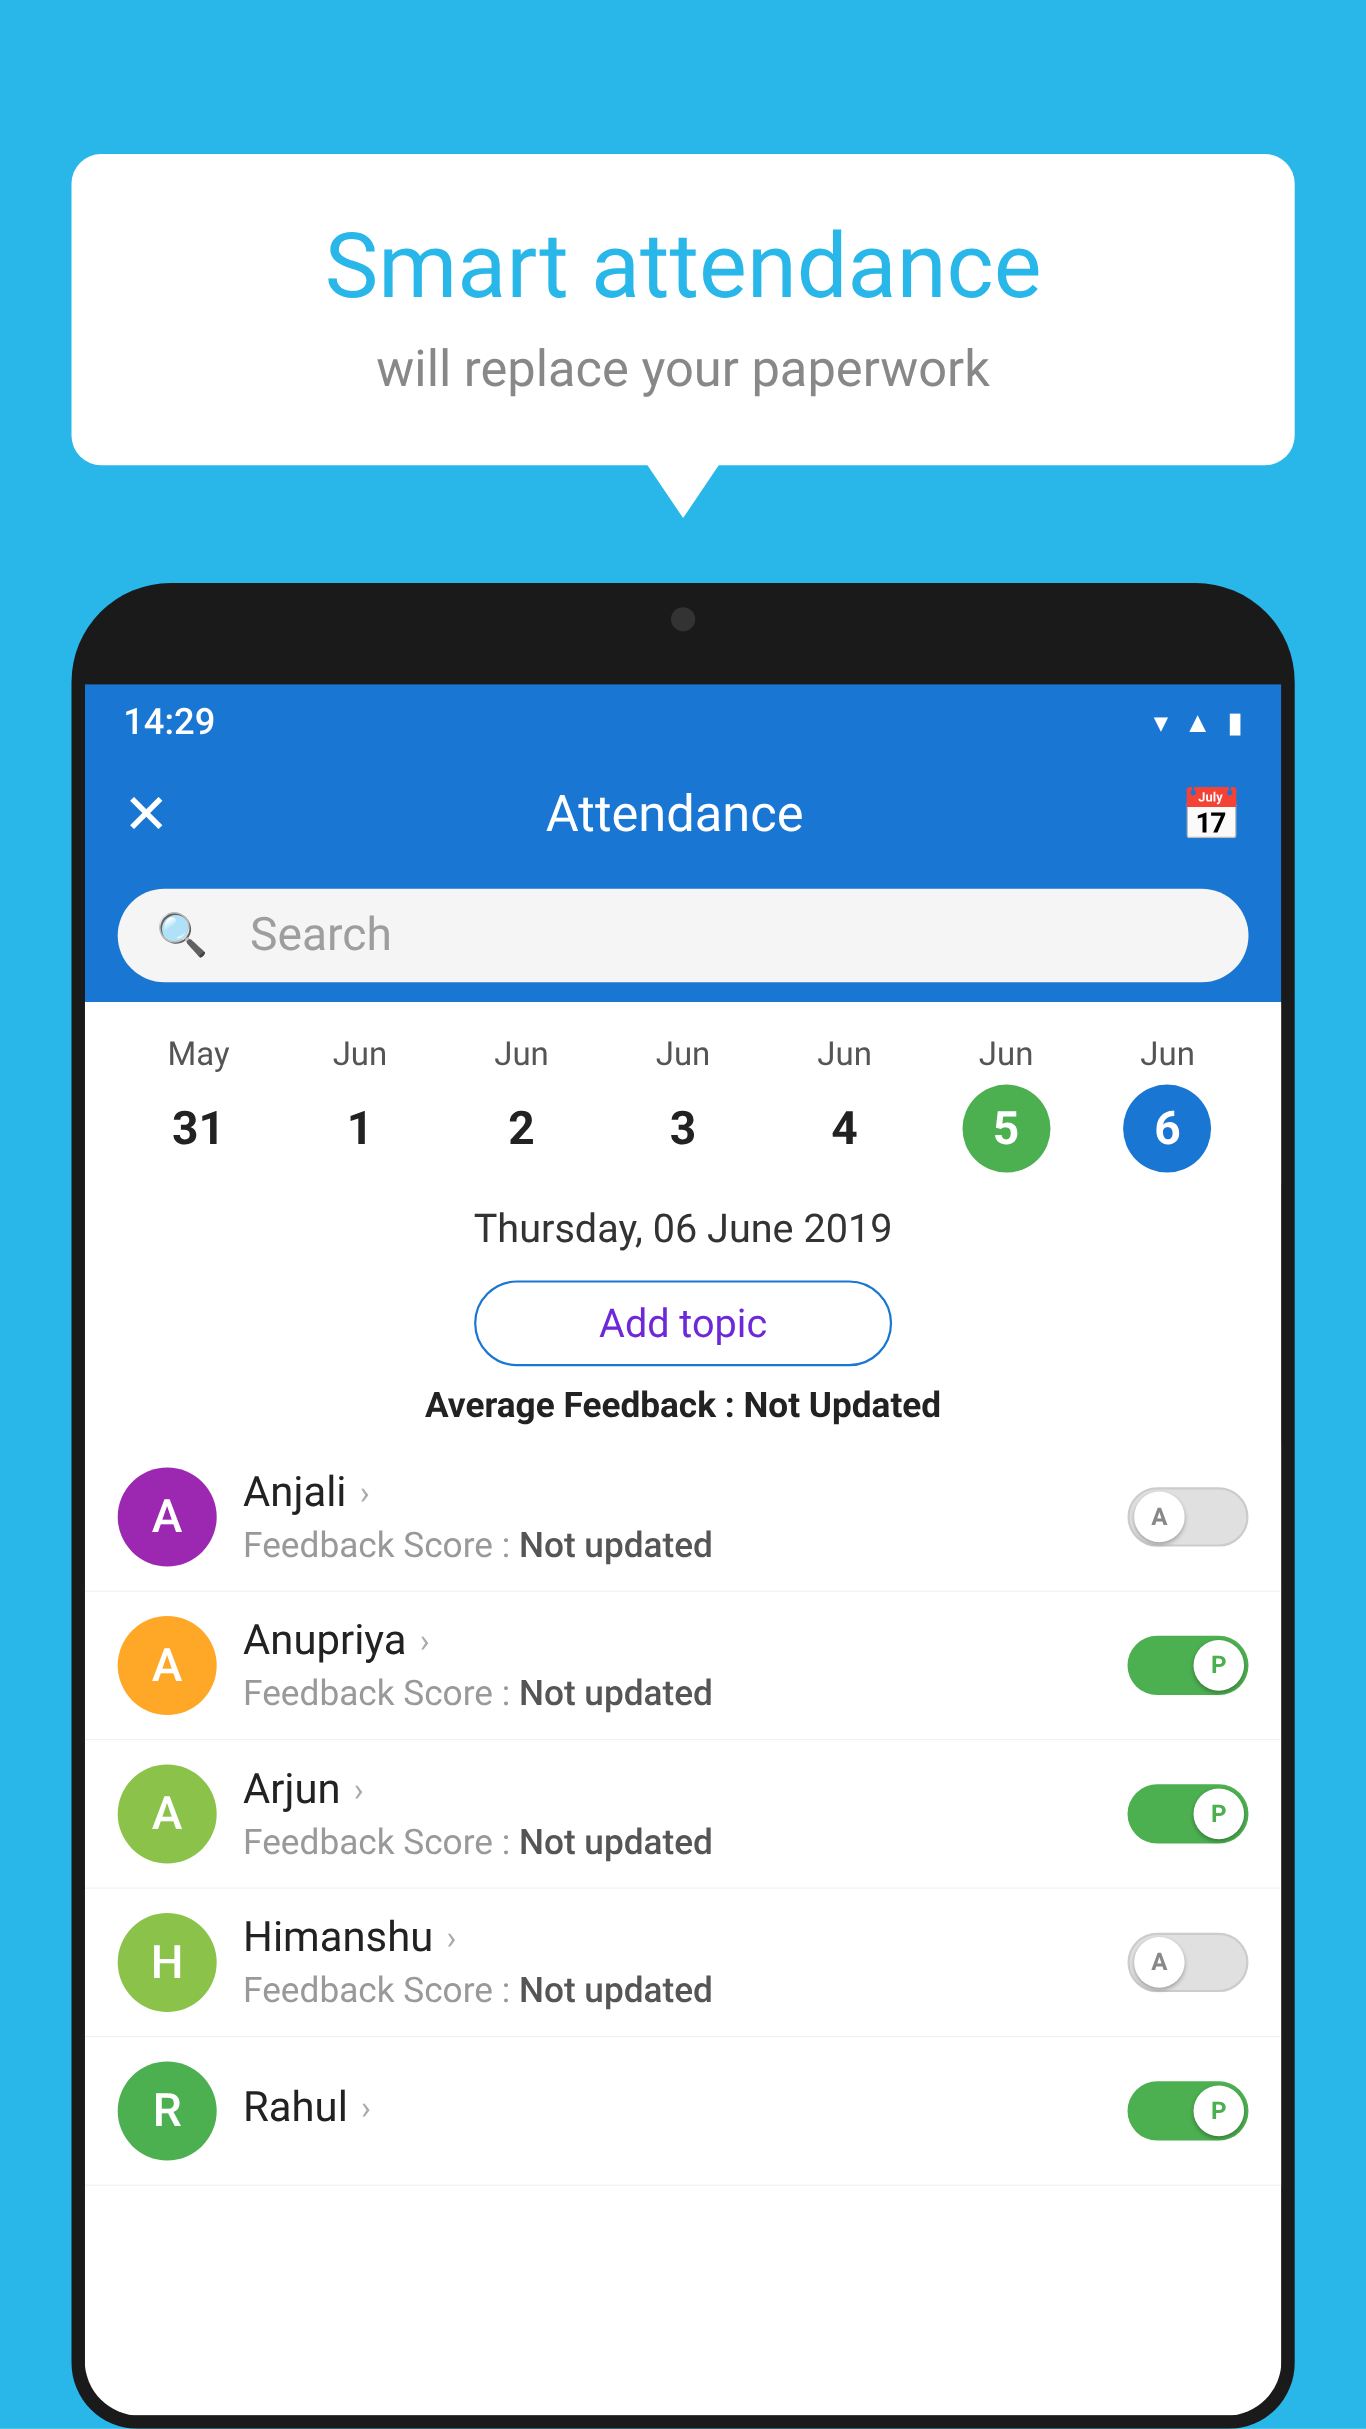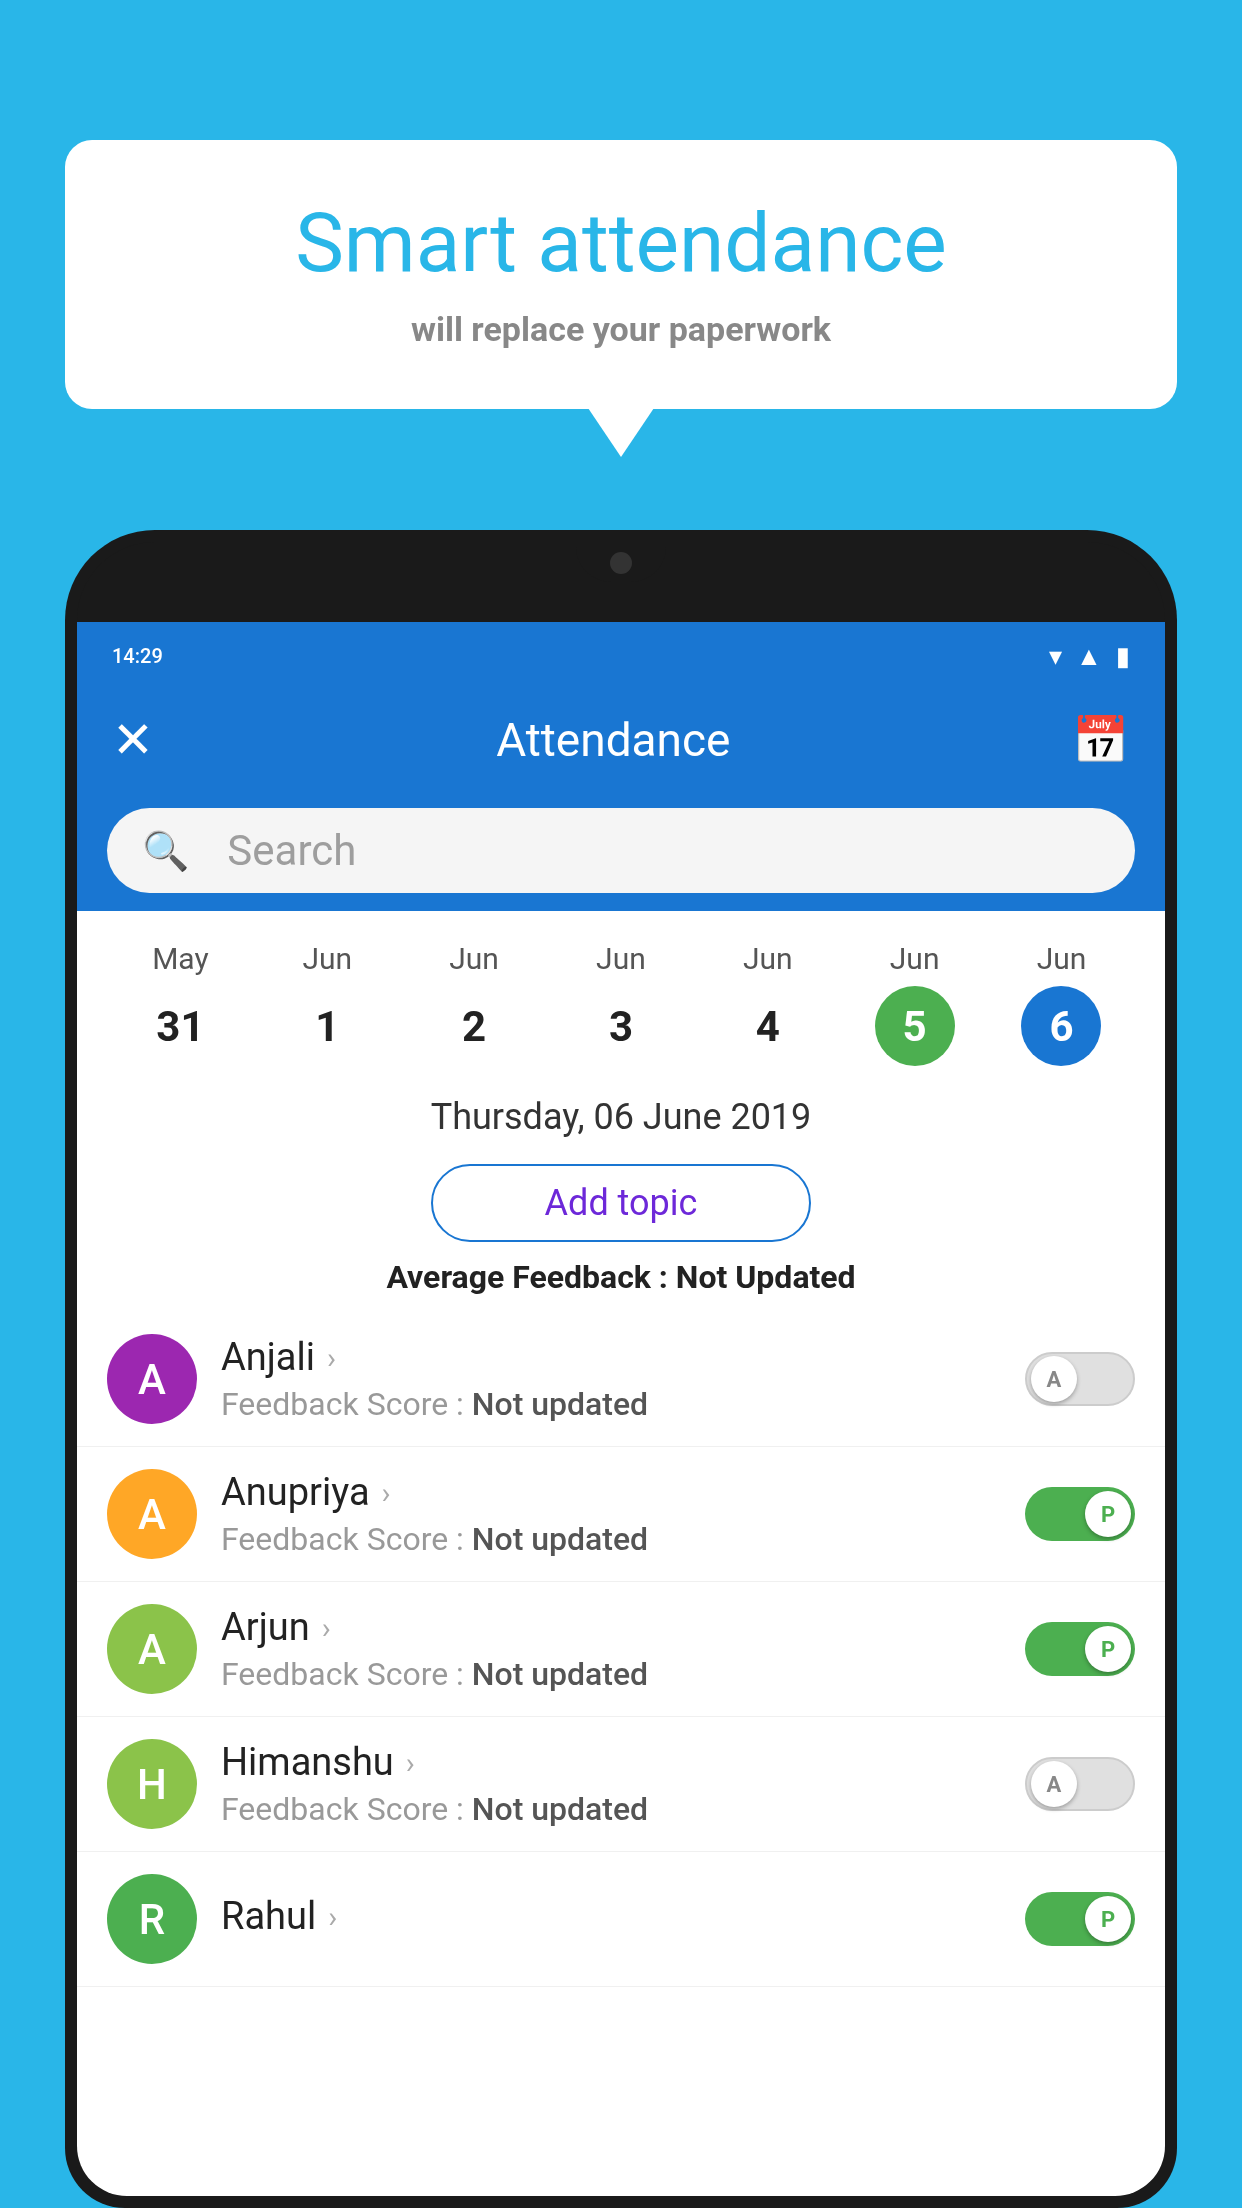--- a/index.html
+++ b/index.html
@@ -39,22 +39,22 @@
       border-top: 52px solid white;
     }
     .speech-title {
       color: #29b6e8;
       font-size: 82px;
       font-weight: 400;
       margin-bottom: 18px;
     }
     .speech-subtitle {
       color: #888;
-      font-size: 34px;
-      font-weight: 700;
+      font-size: 46px;
+      font-weight: 400;
     }
 
     
     .phone-frame {
       position: absolute;
       top: 530px;
       left: 65px;
       right: 65px;
       bottom: 0;
       background: #1a1a1a;
@@ -78,21 +78,21 @@
       background: #1976d2;
       height: 68px;
       display: flex;
       align-items: center;
       justify-content: space-between;
       padding: 0 35px;
       position: relative;
     }
     .status-time {
       color: white;
-      font-size: 20px;
+      font-size: 33px;
       font-weight: 500;
     }
     .status-icons {
       display: flex;
       align-items: center;
       gap: 14px;
     }
     .status-icon {
       color: white;
       font-size: 26px;

